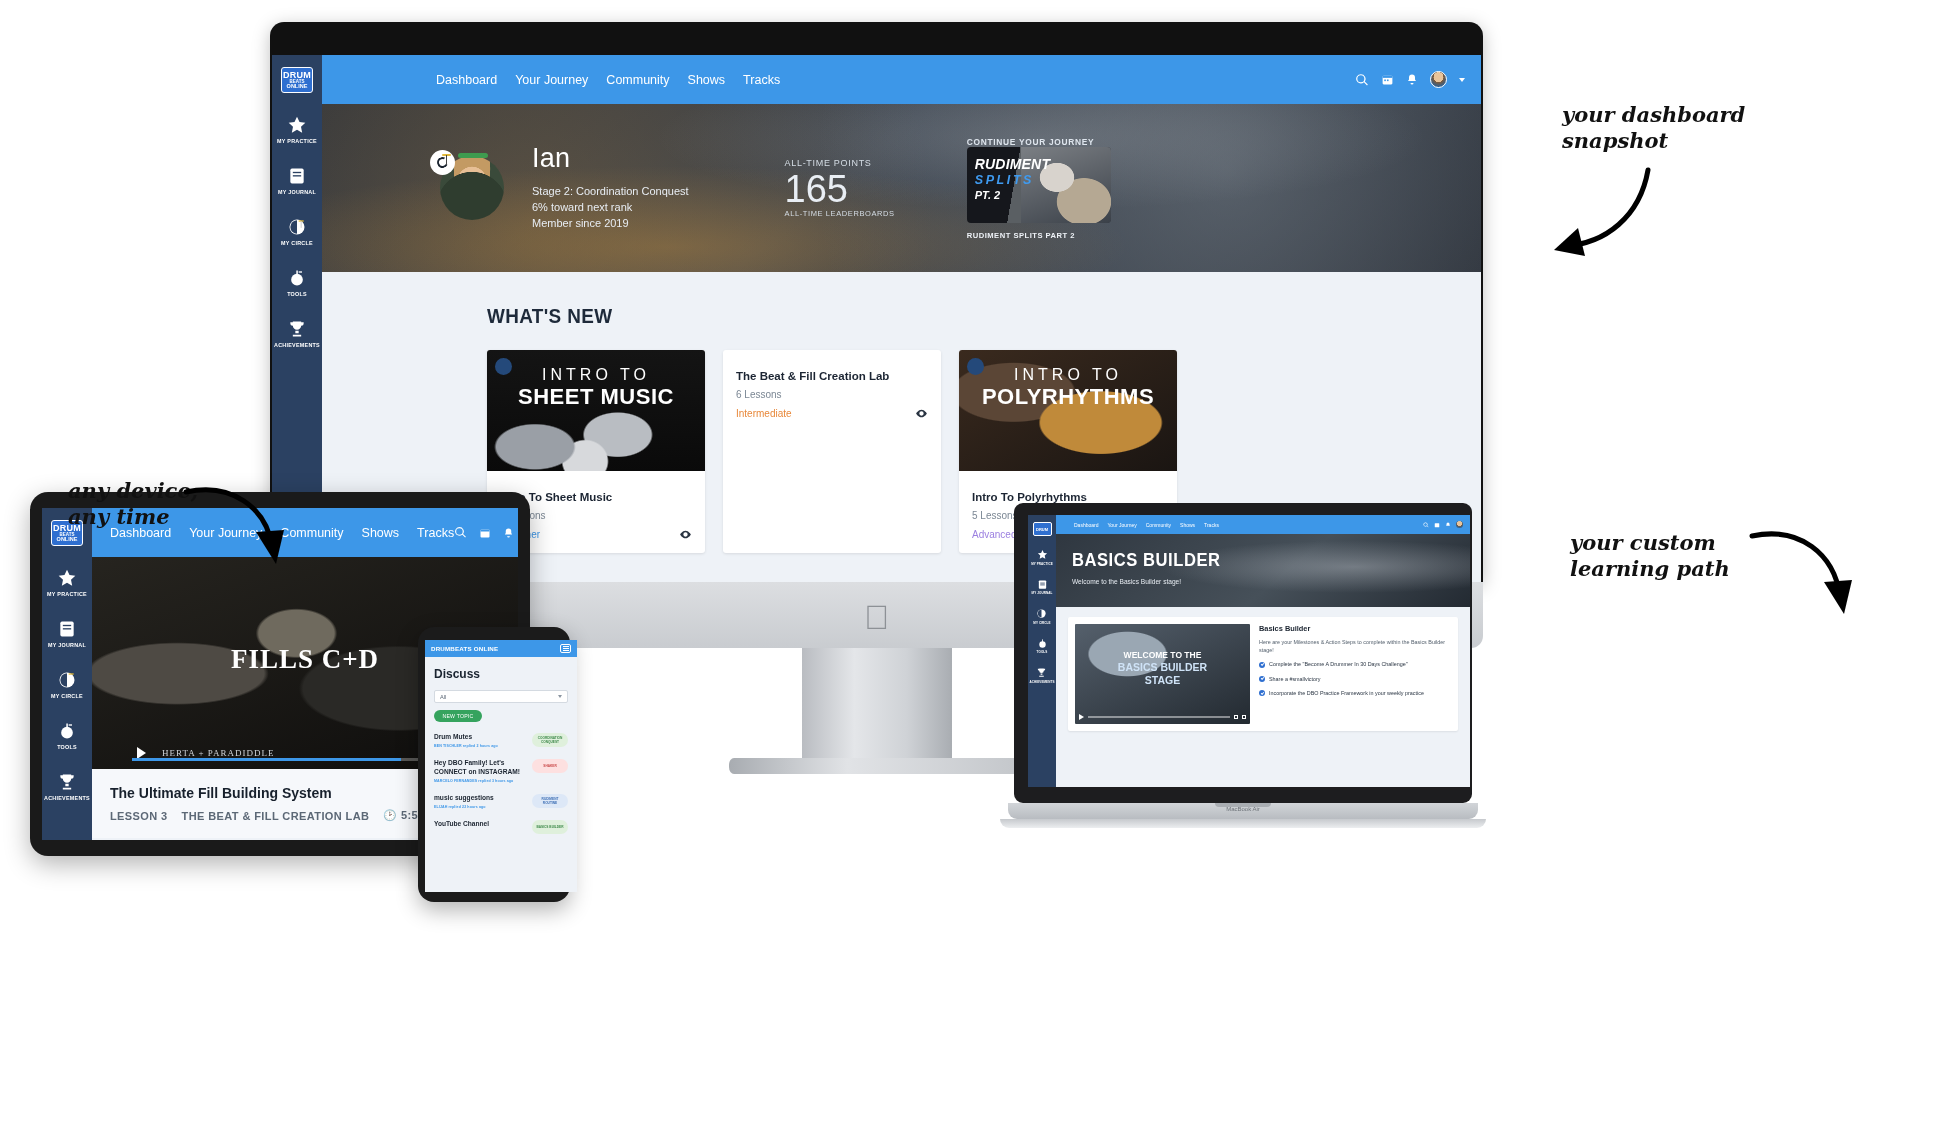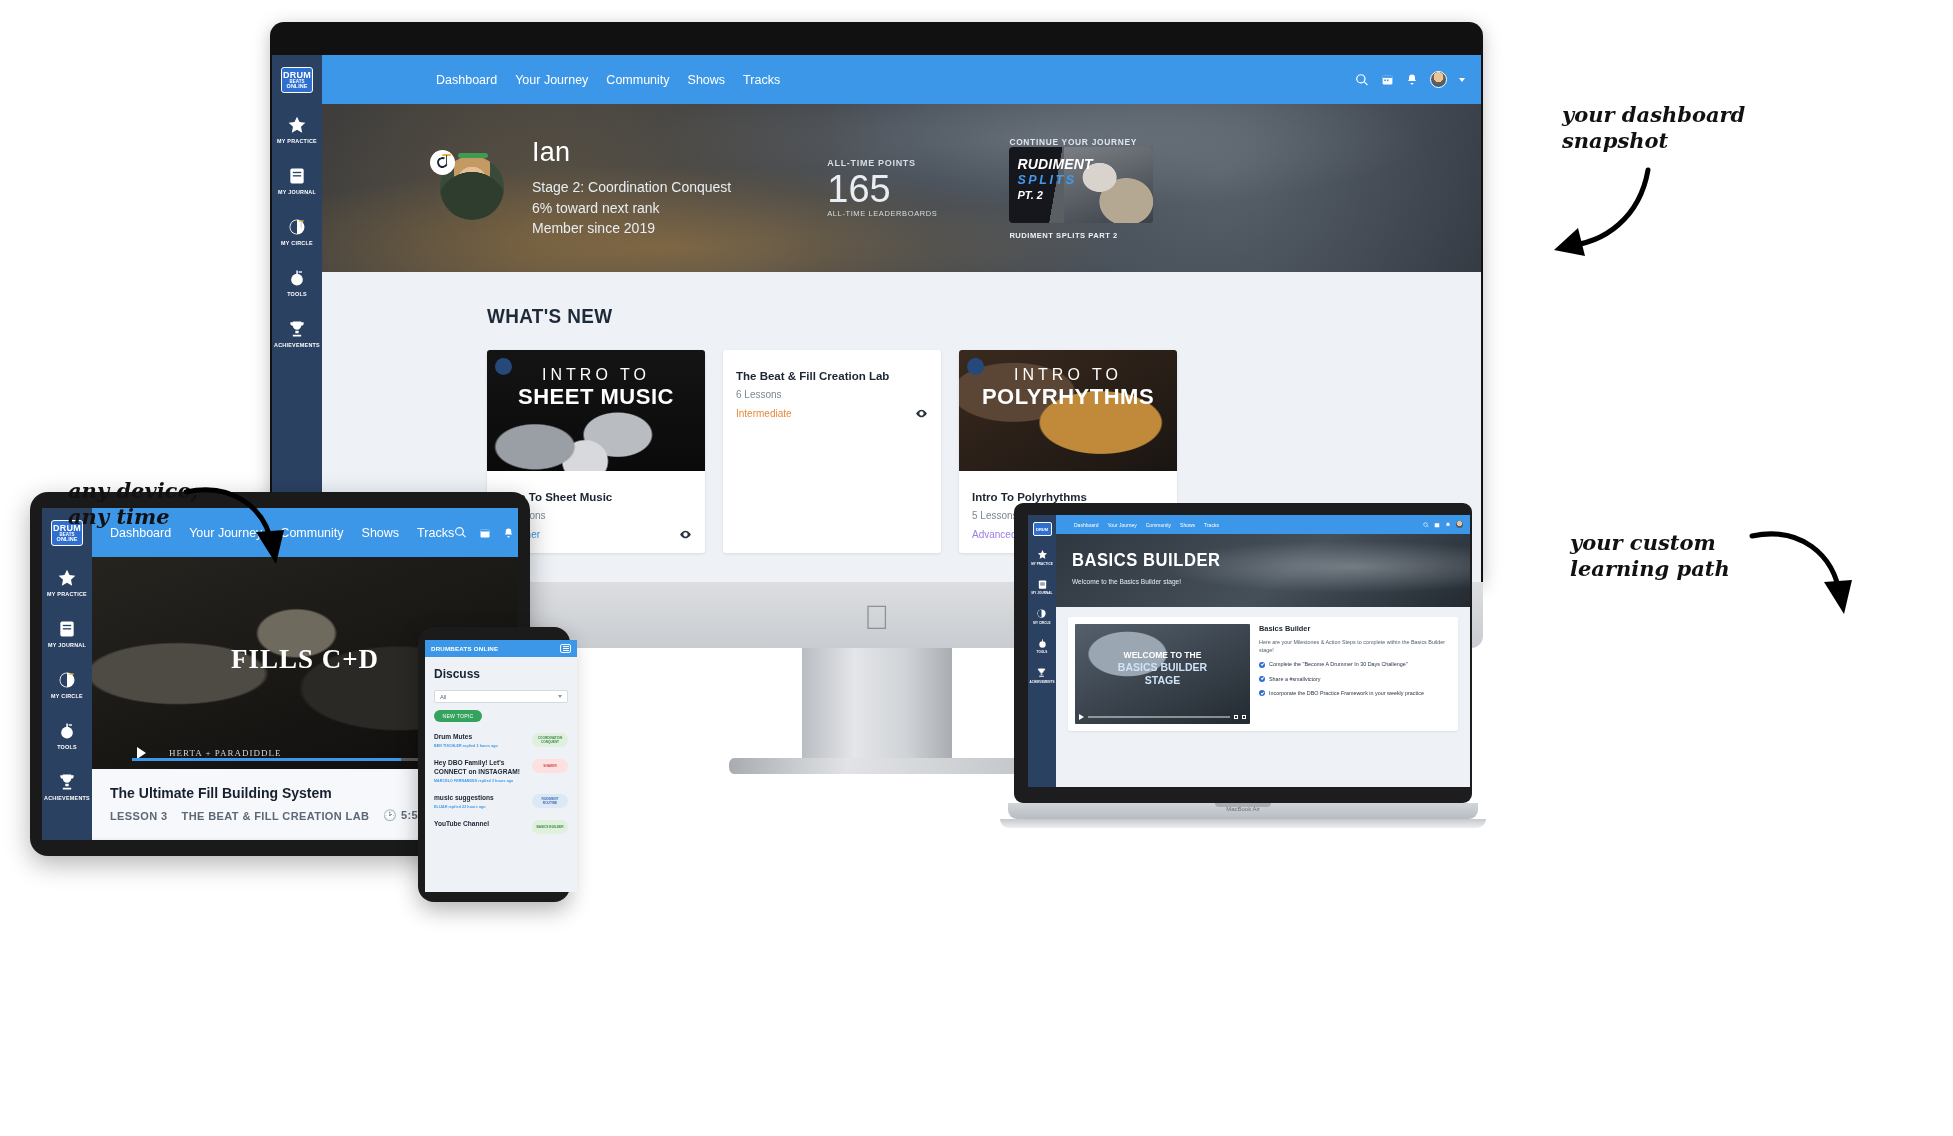--- a/index.html
+++ b/index.html
@@ -115,24 +115,24 @@
     border-radius: 50%; background: #fff;
     display: flex; align-items: center; justify-content: center;
   }
   .badge-drum { width: 11px; height: 11px; border-radius: 50%; border: 2.5px solid #1b2430; border-right-color: transparent; transform: rotate(-20deg); }
   .badge-cym { position:absolute; right:4px; top:4px; width:9px; height:2px; background:#e2b93b; border-radius:2px; }
   .badge-stand { position:absolute; right:8px; top:5px; width:1.5px; height:10px; background:#444; }
   .hero-green { position:absolute; left: 18px; top: -3px; width: 30px; height: 5px; background:#3f9b4f; border-radius: 4px; }
 
   .profile-text { margin-left: 28px; color: #fff; }
   .profile-name { font-size: 27px; font-weight: 400; letter-spacing: .2px; line-height: 1.1; }
-  .profile-meta { margin-top: 10px; font-size: 14px; line-height: 1.45; color: #e8edf3; }
+  .profile-meta { margin-top: 10px; font-size: 11px; line-height: 1.45; color: #e8edf3; }
 
   .points-block { margin-left: 96px; text-align: left; color: #fff; }
-  .points-label { font-size: 9px; font-weight: 700; letter-spacing: .7px; color:#d5dde5; }
+  .points-label { font-size: 9px; font-weight: 400; letter-spacing: .7px; color:#d5dde5; }
   .points-value { font-size: 38px; font-weight: 300; line-height: 1.05; margin-top: 2px; color:#e9eef4; }
   .points-sub { font-size: 7.5px; font-weight: 400; letter-spacing: .6px; color:#d5dde5; }
 
   .journey-block { margin-left: 72px; color: #fff; }
   .journey-label { font-size: 8.4px; font-weight: 800; letter-spacing: .7px; color:#dfe6ee; }
   .journey-thumb {
     width: 144px; height: 76px; border-radius: 4px; overflow: hidden;
     position: relative;
     background: linear-gradient(100deg,#15171c 0 34%, #5a5f63 34% 62%, #2f3740 62% 100%);
     font-style: italic;
@@ -186,21 +186,21 @@
   .vid {
     position: relative; height: 212px; overflow: hidden;
     background: radial-gradient(ellipse at 48% 36%, #6f6a5e 0 12%, transparent 13%),
       radial-gradient(ellipse at 20% 55%, #4e4a44 0 18%, transparent 19%),
       radial-gradient(ellipse at 72% 62%, #2a2926 0 22%, transparent 23%),
       linear-gradient(160deg,#26241f,#0e0d0c);
     font-family: Liberation Serif, serif;
   }
   .vid-title { position:absolute; left:50%; top:48%; transform:translate(-50%,-50%);
     font-size: 27px; font-weight: 800; color:#fff; letter-spacing: 1px; white-space: nowrap; }
-  .vid-bar { position:absolute; left:12px; right:12px; bottom:10px; display:flex; align-items:center; gap:23px;padding-left:33px; }
+  .vid-bar { position:absolute; left:12px; right:12px; bottom:10px; display:flex; align-items:center; gap:16px;padding-left:33px; }
   .play-tri { width:0;height:0;border-left:9px solid #fff;border-top:6px solid transparent;border-bottom:6px solid transparent; }
   .vid-sub { font-size: 9px; color:#cfd3d8; letter-spacing: 1px; }
   .vid-time { font-size:8px; color:#fff; background:#000; padding:1px 3px; border-radius:2px; }
   .prog { position:absolute; left:40px; right:12px; bottom:8px; height:3px; background:rgba(255,255,255,.3); }
   .prog i { display:block; height:100%; width:72%; background:#3d97e8; }
   .vid-meta { background:#f6f8fb; padding: 16px 18px; position: relative; }
   .vm-title { font-size: 14px; font-weight: 700; color:#17202c; }
   .vm-sub { margin-top: 8px; font-size: 11px; font-weight: 700; color:#5c6876; letter-spacing:.4px; display:flex; gap: 14px; align-items:center; }
   .vm-btns { position:absolute; right: -20px; top: 14px; display:flex; flex-direction:column; gap: 7px; }
   .btn-pill { width: 86px; height: 21px; border-radius: 11px; display:flex; align-items:center; justify-content:center; font-size:9px; }

